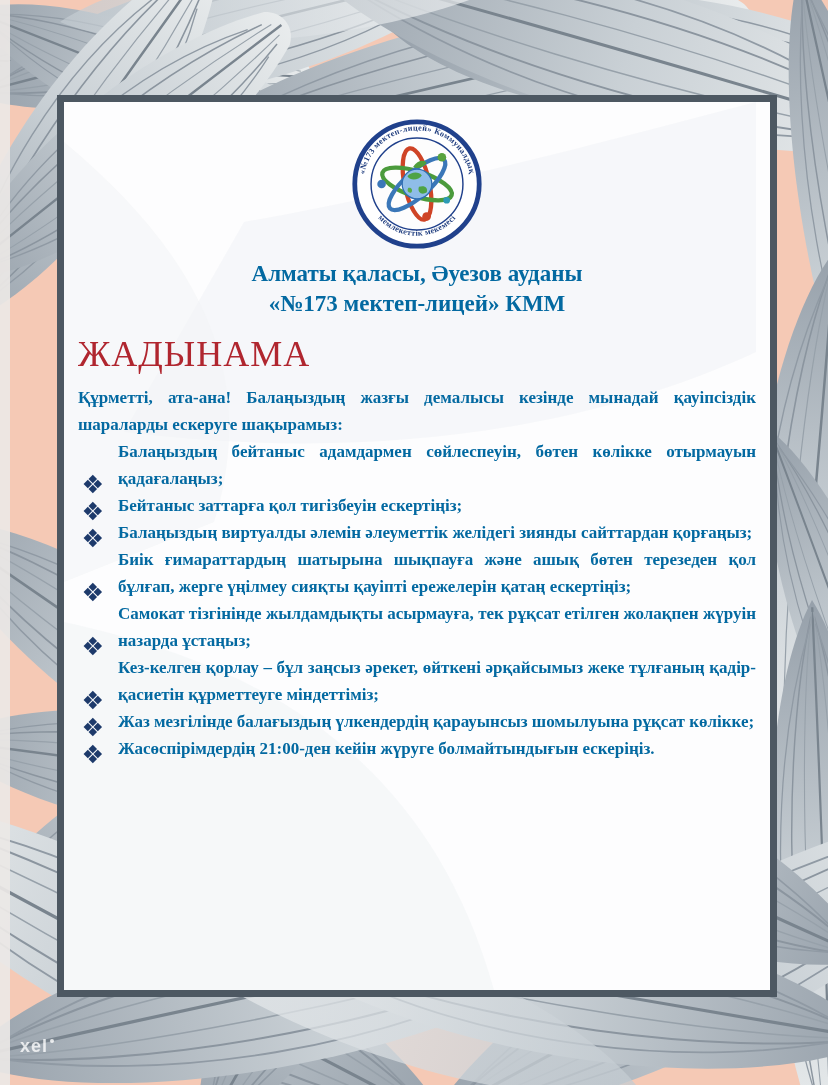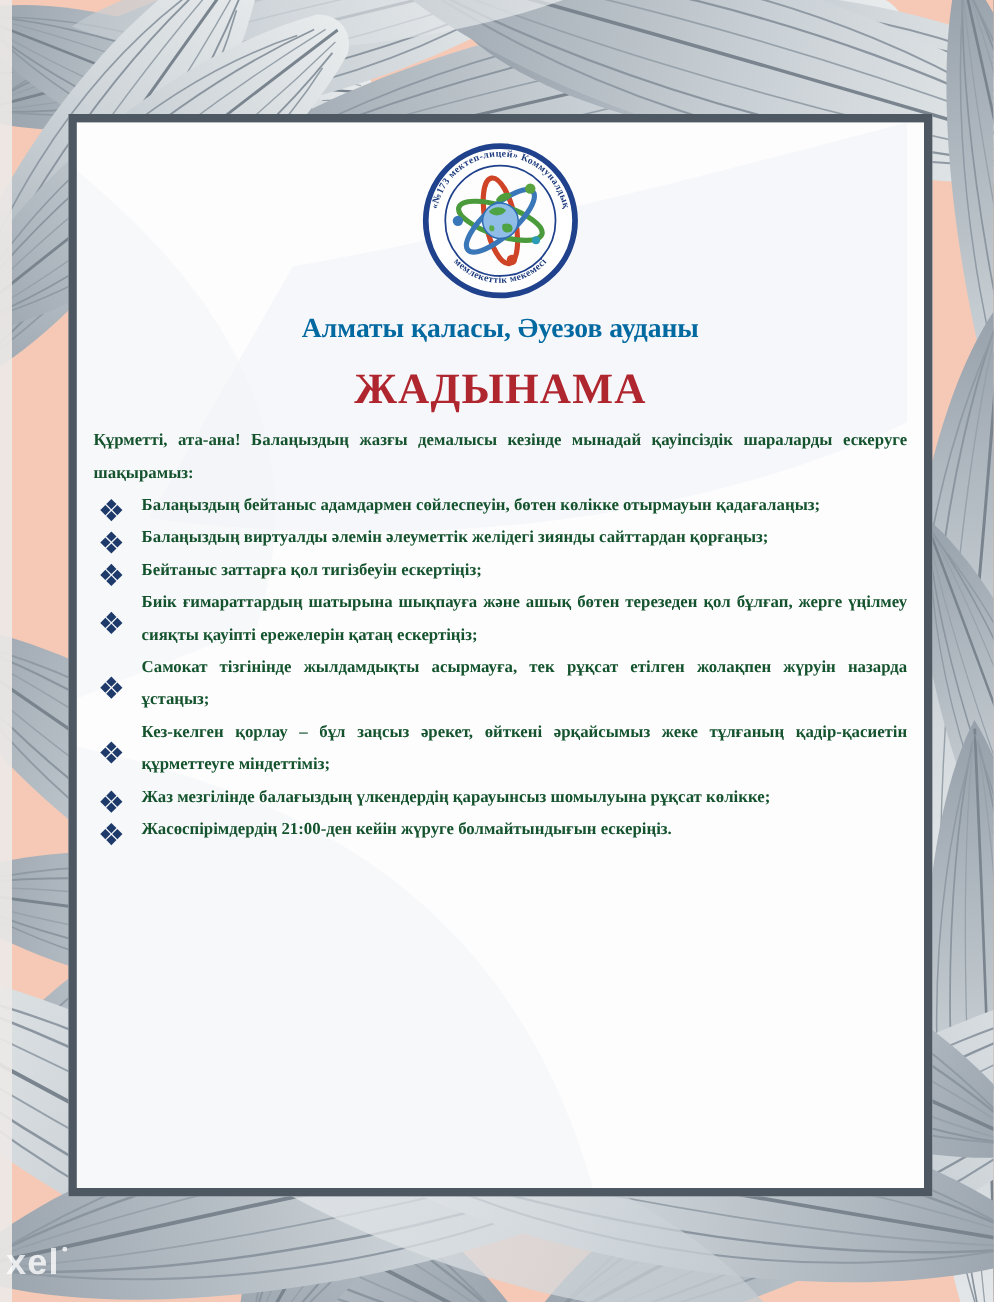--- a/index.html
+++ b/index.html
@@ -17,50 +17,50 @@
   }
   .card-texture{position:absolute;left:0;top:0;z-index:0;pointer-events:none;}
   .content{position:relative;z-index:1;}
   .logo-wrap{width:134px;height:134px;margin:0 auto;}
   .org-line{
     text-align:center;color:#0369a1;font-weight:bold;
     font-size:23px;line-height:30px;margin:0;
   }
   .org-block{margin-top:8px;}
   .memo-title{
-    text-align:center;color:#b0262f;font-weight:bold;
+    text-align:left;color:#b0262f;font-weight:normal;
     font-size:36px;line-height:40px;margin:15px 0 0 0;letter-spacing:1px;
   }
   .body-text{
-    color:#14532d;font-weight:bold;font-size:14px;line-height:27px;
+    color:#0369a1;font-weight:bold;font-size:17px;line-height:27px;
     text-align:justify;
   }
   .intro{margin:10px 0 0 0;}
   .safety-list{list-style:none;margin:0;padding:0;}
-  .safety-list li{display:flex;align-items:center;margin:0;}
+  .safety-list li{display:flex;align-items:flex-end;margin:0;}
   .diamond{
     position:relative;flex:0 0 16px;width:16px;height:16px;
     margin:6px 17px 0 7px;
   }
   .diamond i{
     position:absolute;width:5.6px;height:5.6px;background:#1d3a6b;
     transform:rotate(45deg);
   }
   .diamond i:nth-child(1){left:5.2px;top:0;}
   .diamond i:nth-child(2){left:0;top:5.2px;}
   .diamond i:nth-child(3){left:10.4px;top:5.2px;}
   .diamond i:nth-child(4){left:5.2px;top:10.4px;}
   .li-text{flex:1;}
   .closing{margin:22px 0 0 0;text-indent:42px;line-height:29.5px;}
   
   .watermark{
-    position:absolute;left:5px;top:1036px;z-index:3;
+    position:absolute;left:20px;top:1036px;z-index:3;
     color:rgba(255,255,255,0.78);
     font-family:"Liberation Sans","DejaVu Sans",sans-serif;
-    font-size:30px;font-weight:600;letter-spacing:1px;
+    font-size:18px;font-weight:600;letter-spacing:1px;
   }
   .watermark .dot{
     display:inline-block;width:4px;height:4px;border-radius:50%;
     background:rgba(255,255,255,0.8);vertical-align:top;margin:3px 0 0 2px;
   }
 </style>
 </head>
 <body>
 
 <div class="stage">
@@ -158,20 +158,21 @@
             <path d="M60,62 C64,57 72,57 75,61 C72,66 63,67 60,62 Z" fill="#4ea345"></path>
             <path d="M72,73 C78,71 82,74 80,79 C75,82 70,79 72,73 Z" fill="#4ea345"></path>
             <path d="M61,74 C64,73 66,76 64,79 C61,80 59,77 61,74 Z" fill="#58ab4c"></path>
             <path d="M66,52 C70,45 78,44 80,48 C76,53 70,55 66,52 Z" fill="#4f9e3b"></path>
           </g>
         </svg>
       </div>
 
       <div class="org-block">
         <p class="org-line">Алматы қаласы, Әуезов ауданы</p>
+        <p class="org-line">«№173 мектеп-лицей» КММ</p>
       </div>
 
       <h1 class="memo-title">ЖАДЫНАМА</h1>
 
       <p class="body-text intro">Құрметті, ата-ана! Балаңыздың жазғы демалысы кезінде мынадай қауіпсіздік шараларды ескеруге шақырамыз:</p>
 
       <ul class="safety-list body-text">
         <li>
           <span class="diamond">
               <i></i>
@@ -181,30 +182,30 @@
             </span>
           <span class="li-text">Балаңыздың бейтаныс адамдармен сөйлеспеуін, бөтен көлікке отырмауын қадағалаңыз;</span>
         </li>
         <li>
           <span class="diamond">
               <i></i>
               <i></i>
               <i></i>
               <i></i>
             </span>
+          <span class="li-text">Бейтаныс заттарға қол тигізбеуін ескертіңіз;</span>
+        </li>
+        <li>
+          <span class="diamond">
+              <i></i>
+              <i></i>
+              <i></i>
+              <i></i>
+            </span>
           <span class="li-text">Балаңыздың виртуалды әлемін әлеуметтік желідегі зиянды сайттардан қорғаңыз;</span>
-        </li>
-        <li>
-          <span class="diamond">
-              <i></i>
-              <i></i>
-              <i></i>
-              <i></i>
-            </span>
-          <span class="li-text">Бейтаныс заттарға қол тигізбеуін ескертіңіз;</span>
         </li>
         <li>
           <span class="diamond">
               <i></i>
               <i></i>
               <i></i>
               <i></i>
             </span>
           <span class="li-text">Биік ғимараттардың шатырына шықпауға және ашық бөтен терезеден қол бұлғап, жерге үңілмеу сияқты қауіпті ережелерін қатаң ескертіңіз;</span>
         </li>

